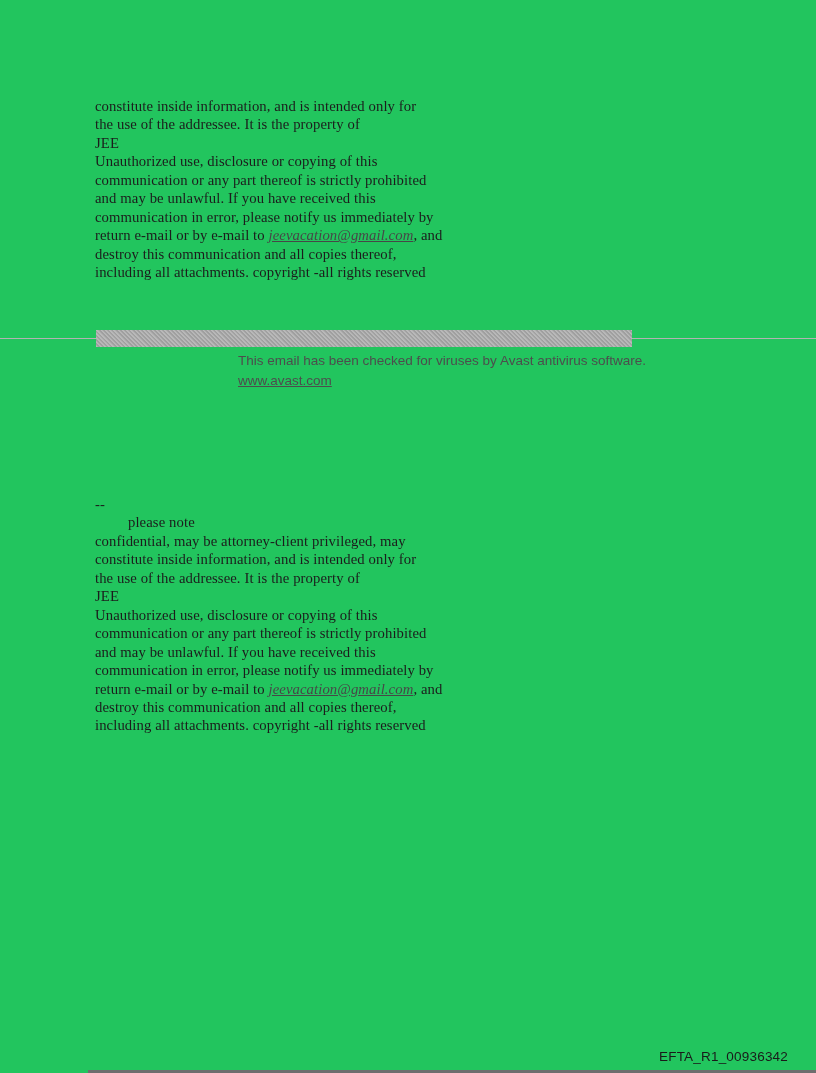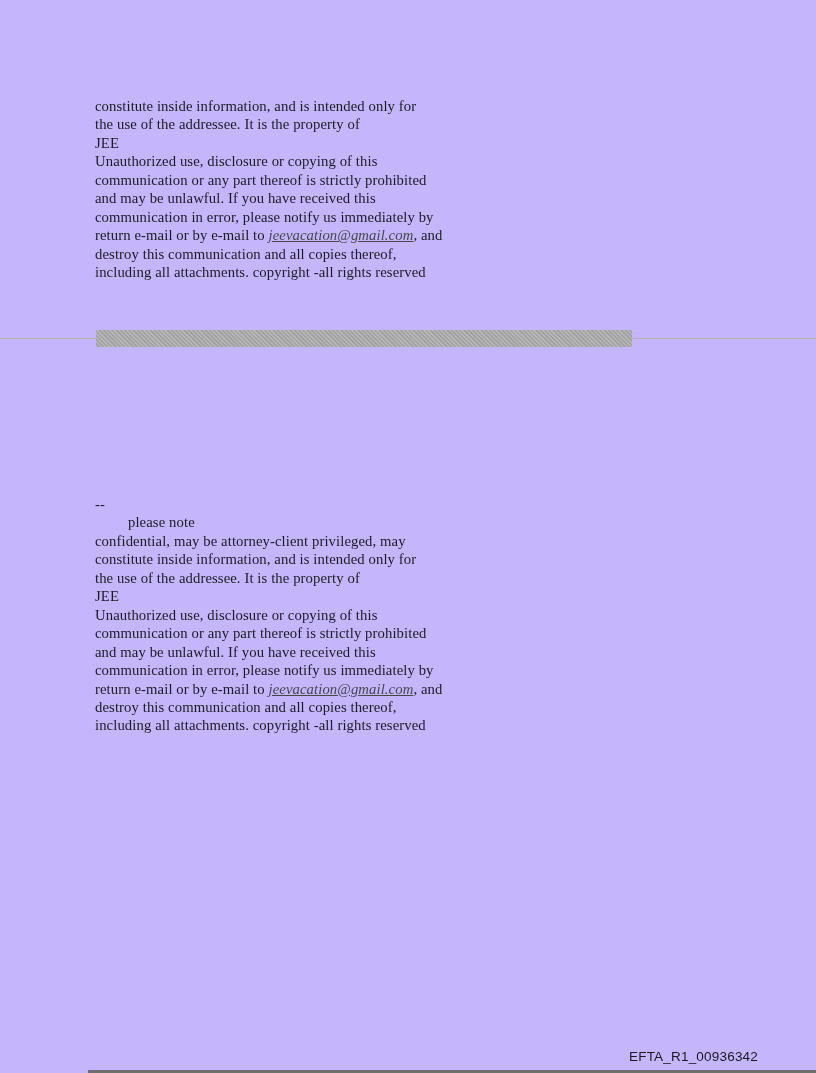--- a/index.html
+++ b/index.html
@@ -4,21 +4,21 @@
 <style>
   html, body {
     margin: 0;
     padding: 0;
     background: #ffffff;
   }
   .page {
     position: relative;
     width: 816px;
     height: 1073px;
-    background: #c4b5fd;
+    background: #22c55e;
     overflow: hidden;
     font-family: "Liberation Serif", serif;
   }
   
   .disclaimer {
     position: absolute;
     left: 95px;
     font-family: "Liberation Serif", serif;
     font-size: 14.7px;
     line-height: 18.45px;
@@ -71,21 +71,21 @@
     white-space: nowrap;
   }
   .avast-link {
     color: #4d4d4d;
     text-decoration: underline;
     cursor: pointer;
   }
   
   .bates {
     position: absolute;
-    left: 629px;
+    left: 659px;
     top: 1049px;
     font-family: "Liberation Sans", sans-serif;
     font-size: 13.5px;
     color: #1a1a1a;
     letter-spacing: 0.2px;
     white-space: nowrap;
   }
   
   .bottom-edge {
     position: absolute;
@@ -112,20 +112,24 @@
     <div>
       <span>return e-mail or by e-mail to </span><span class="email-link">jeevacation@gmail.com</span><span>, and</span>
     </div>
     <div>destroy this communication and all copies thereof,</div>
     <div>including all attachments. copyright -all rights reserved</div>
   </div>
 
   <div class="thin-rule"></div>
   <div class="gray-banner"></div>
 
+  <div class="avast-notice">
+    <div>This email has been checked for viruses by Avast antivirus software.</div>
+    <div><span class="avast-link">www.avast.com</span></div>
+  </div>
 
   <div class="disclaimer disclaimer-bottom">
     <div>--</div>
     <div class="indent-note">please note</div>
     <div>confidential, may be attorney-client privileged, may</div>
     <div>constitute inside information, and is intended only for</div>
     <div>the use of the addressee. It is the property of</div>
     <div>JEE</div>
     <div>Unauthorized use, disclosure or copying of this</div>
     <div>communication or any part thereof is strictly prohibited</div>

